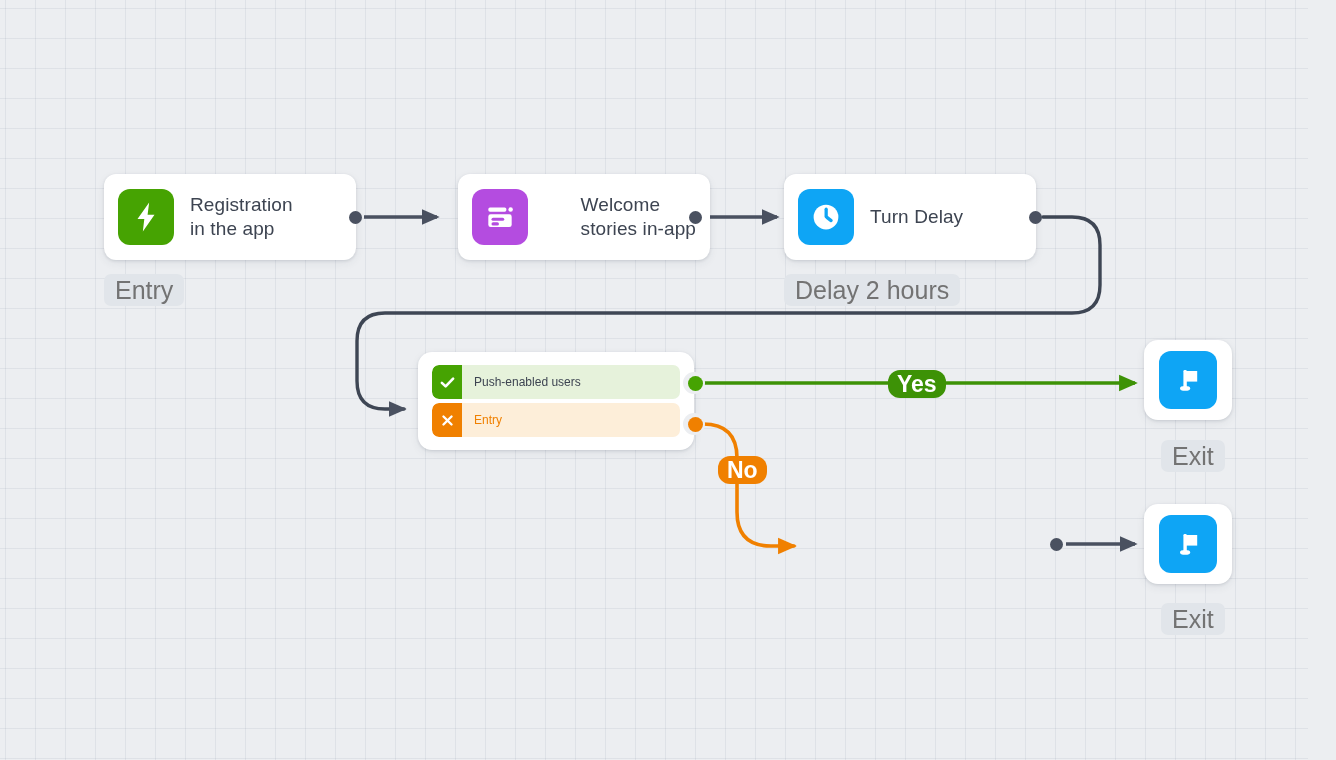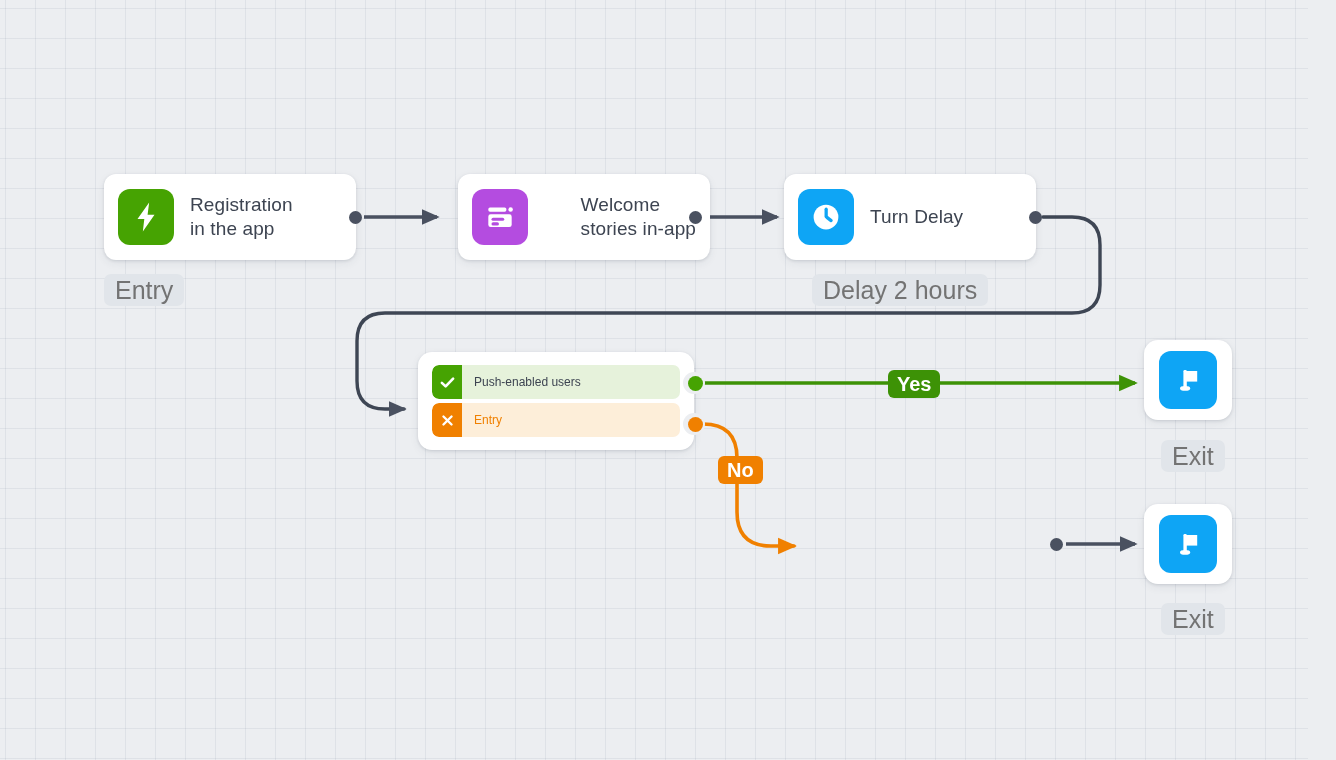--- a/index.html
+++ b/index.html
@@ -147,25 +147,25 @@
     line-height: 22px;
     padding: 5px 11px;
     border-radius: 7px;
     white-space: nowrap;
   }
 
   
   .edge-label {
     position: absolute;
     color: #ffffff;
-    font-size: 20px;
+    font-size: 23px;
     font-weight: bold;
     line-height: 20px;
     padding: 4px 9px;
-    border-radius: 6px;
+    border-radius: 12px;
     white-space: nowrap;
   }
   .edge-label.yes { background: #3d9206; }
   .edge-label.no  { background: #f08000; }
 </style>
 </head>
 <body>
 
 <div id="canvas">
 
@@ -230,21 +230,21 @@
     <div class="node-icon" style="background:#0ea5f5;">
       <svg width="36" height="36" viewBox="0 0 32 32" aria-hidden="true">
         <circle cx="16" cy="16" r="11" fill="#ffffff"></circle>
         <rect x="14.7" y="7.6" width="2.9" height="9.4" rx="1.45" fill="#0ea5f5"></rect>
         <rect x="15.2" y="15" width="2.9" height="7.6" rx="1.45" fill="#0ea5f5" transform="rotate(-52 16.6 16.2)"></rect>
       </svg>
     </div>
     <div class="node-title">Turn Delay</div>
   </div>
   <div class="port" style="left:1029px; top:211px;"></div>
-  <div class="chip" style="left:812px; top:274px;">Delay 2 hours</div>
+  <div class="chip" style="left:784px; top:274px;">Delay 2 hours</div>
 
   <div class="condition-node" style="left:418px; top:352px; width:276px;">
     <div class="notch" style="top:20px;"></div>
     <div class="notch" style="top:61px;"></div>
 
     <div class="cond-row yes">
       <div class="cond-badge">
         <svg width="17" height="17" viewBox="0 0 20 20" aria-hidden="true">
           <path d="M3.4 10.4 L7.8 14.6 L16.6 5.4" stroke="#ffffff" stroke-width="3.1" fill="none" stroke-linecap="round" stroke-linejoin="round"></path>
         </svg>

